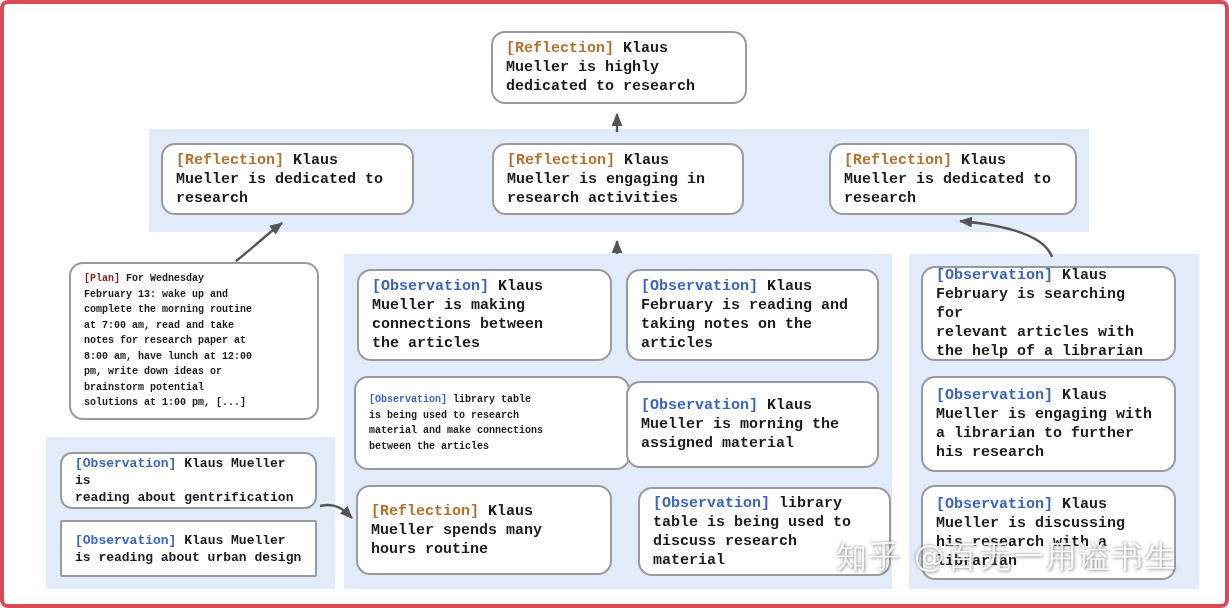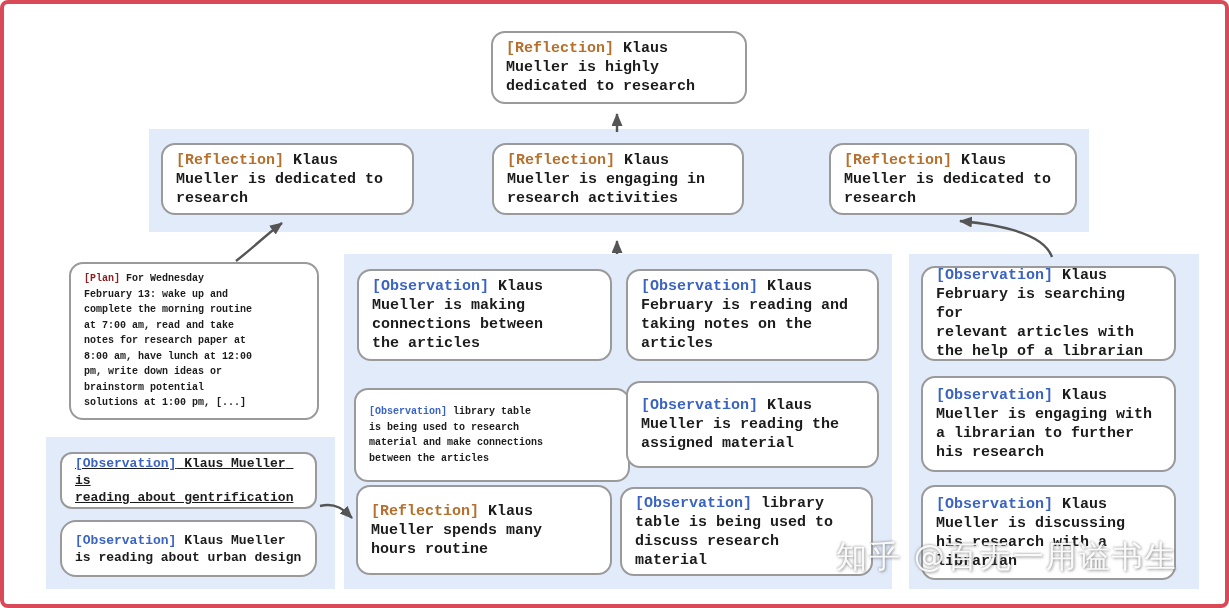--- a/index.html
+++ b/index.html
@@ -92,58 +92,58 @@
 complete the morning routine
 at 7:00 am, read and take
 notes for research paper at
 8:00 am, have lunch at 12:00
 pm, write down ideas or
 brainstorm potential
 solutions at 1:00 pm, [...]</span></div>
   </div>
 
   <div class="box" style="left: 56px; top: 448px; width: 257px; height: 57px; border-radius: 12px; border-color: rgb(154, 154, 154);">
-    <div class="bt txt-md" style="color: rgb(28, 28, 28); text-decoration: underline;"><span class="tag" style="color: rgb(58, 99, 194);">[Observation]</span><span> Klaus Mueller is
+    <div class="bt txt-md" style="color: rgb(28, 28, 28);"><span class="tag" style="color: rgb(58, 99, 194);">[Observation]</span><span> Klaus Mueller is
 reading about gentrification</span></div>
   </div>
-  <div class="box" style="left: 56px; top: 516px; width: 257px; height: 57px; border-radius: 16px; border-color: rgb(154, 154, 154);">
+  <div class="box" style="left: 56px; top: 516px; width: 257px; height: 57px; border-radius: 2px; border-color: rgb(154, 154, 154);">
     <div class="bt txt-md" style="color: rgb(28, 28, 28);"><span class="tag" style="color: rgb(58, 99, 194);">[Observation]</span><span> Klaus Mueller
 is reading about urban design</span></div>
   </div>
 
   <div class="box" style="left: 353px; top: 265px; width: 255px; height: 92px; border-color: rgb(154, 154, 154);">
     <div class="bt txt-lg" style="color: rgb(28, 28, 28);"><span class="tag" style="color: rgb(58, 99, 194);">[Observation]</span><span> Klaus
 Mueller is making
 connections between
 the articles</span></div>
   </div>
-  <div class="box" style="left: 350px; top: 384px; width: 276px; height: 94px; border-color: rgb(154, 154, 154);">
+  <div class="box" style="left: 350px; top: 372px; width: 276px; height: 94px; border-color: rgb(154, 154, 154);">
     <div class="bt txt-sm" style="color: rgb(28, 28, 28);"><span class="tag" style="color: rgb(58, 99, 194);">[Observation]</span><span> library table
 is being used to research
 material and make connections
 between the articles</span></div>
   </div>
   <div class="box" style="left: 352px; top: 481px; width: 256px; height: 90px; border-color: rgb(154, 154, 154);">
     <div class="bt txt-lg" style="color: rgb(28, 28, 28);"><span class="tag" style="color: rgb(181, 112, 45);">[Reflection]</span><span> Klaus
 Mueller spends many
 hours routine</span></div>
   </div>
 
   <div class="box" style="left: 622px; top: 265px; width: 253px; height: 92px; border-color: rgb(154, 154, 154);">
     <div class="bt txt-lg" style="color: rgb(28, 28, 28);"><span class="tag" style="color: rgb(58, 99, 194);">[Observation]</span><span> Klaus
 February is reading and
 taking notes on the
 articles</span></div>
   </div>
   <div class="box" style="left: 622px; top: 377px; width: 253px; height: 87px; border-color: rgb(154, 154, 154);">
     <div class="bt txt-lg" style="color: rgb(28, 28, 28);"><span class="tag" style="color: rgb(58, 99, 194);">[Observation]</span><span> Klaus
-Mueller is reading the
+Mueller is morning the
 assigned material</span></div>
   </div>
-  <div class="box" style="left: 616px; top: 483px; width: 253px; height: 89px; border-color: rgb(154, 154, 154); font-family: Liberation Mono, monospace;">
+  <div class="box" style="left: 634px; top: 483px; width: 253px; height: 89px; border-color: rgb(154, 154, 154); font-family: Liberation Mono, monospace;">
     <div class="bt txt-lg" style="color: rgb(28, 28, 28);"><span class="tag" style="color: rgb(58, 99, 194);">[Observation]</span><span> library
 table is being used to
 discuss research material</span></div>
   </div>
 
   <div class="box" style="left: 917px; top: 262px; width: 255px; height: 95px; border-color: rgb(154, 154, 154);">
     <div class="bt txt-lg" style="color: rgb(28, 28, 28);"><span class="tag" style="color: rgb(58, 99, 194);">[Observation]</span><span> Klaus
 February is searching for
 relevant articles with
 the help of a librarian</span></div>

